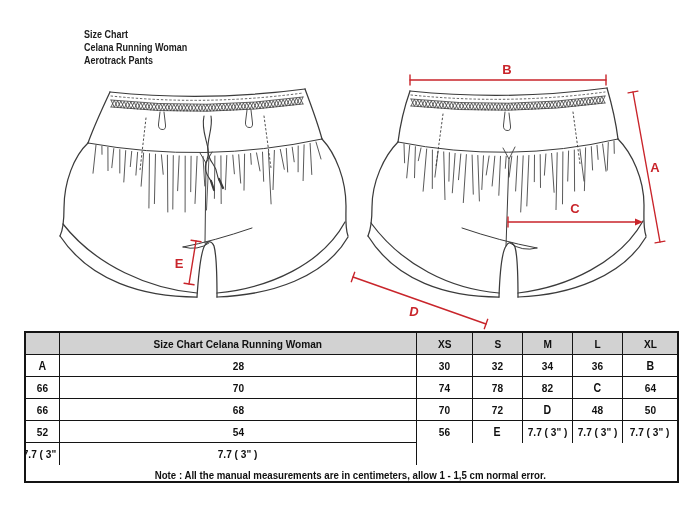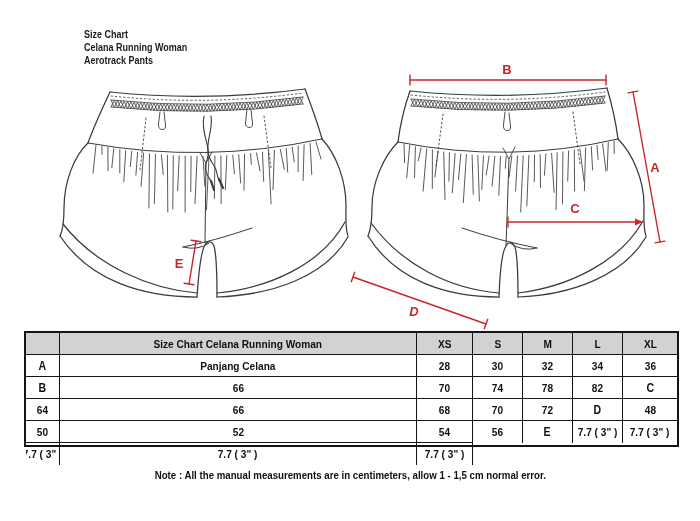--- a/index.html
+++ b/index.html
@@ -2,21 +2,21 @@
 <html><head>
 <meta charset="utf-8">
 <style>
   html,body{margin:0;padding:0;background:#fff;}
   body{width:700px;height:521px;overflow:hidden;font-family:"Liberation Sans",sans-serif;}
   .stage{position:absolute;left:0;top:0;width:700px;height:521px;background:#fff;border-radius:19px;}
   .hdr{position:absolute;left:84px;top:28px;font-size:10px;font-weight:700;color:#1c1c1c;
        line-height:13px;transform:scaleX(.9);transform-origin:0 0;letter-spacing:0;}
   svg.draw{position:absolute;left:0;top:0;}
   svg text{font-family:"Liberation Sans",sans-serif;font-weight:700;fill:#c9252b;font-size:13px;}
-  .tbl{position:absolute;left:24px;top:331px;width:655px;height:116px;box-sizing:border-box;
+  .tbl{position:absolute;left:24px;top:331px;width:655px;height:152px;box-sizing:border-box;
        border:2px solid #141414;display:grid;background:#fff;
        grid-template-columns:34px 357px 56px 50px 50px 50px 54px;grid-auto-rows:22px;}
   .cell{display:flex;align-items:center;justify-content:center;border-right:1px solid #141414;
         border-bottom:1px solid #141414;font-weight:700;font-size:11.5px;color:#101010;overflow:hidden;}
   .cell:nth-child(7n){border-right:none;}
   .cell:nth-last-child(-n+7){border-bottom:none;}
   .hd{background:#d2d2d2;}
   .key{font-size:12px;}
   .cx{display:inline-block;transform:scaleX(.88);white-space:nowrap;}
   .note{position:absolute;left:0;top:469px;width:700px;text-align:center;font-weight:700;
@@ -241,23 +241,20 @@
       <div class="cell hd">
         <span class="cx">L</span>
       </div>
       <div class="cell hd">
         <span class="cx">XL</span>
       </div>
       <div class="cell key">
         <span class="cx">A</span>
       </div>
       <div class="cell">
-        <span class="cx">Panjang Celana</span>
-      </div>
-      <div class="cell">
         <span class="cx">28</span>
       </div>
       <div class="cell">
         <span class="cx">30</span>
       </div>
       <div class="cell">
         <span class="cx">32</span>
       </div>
       <div class="cell">
         <span class="cx">34</span>

